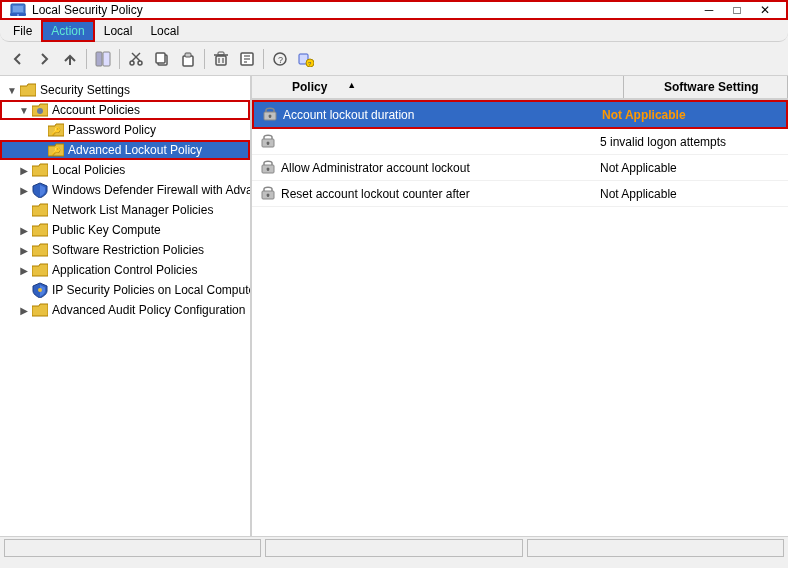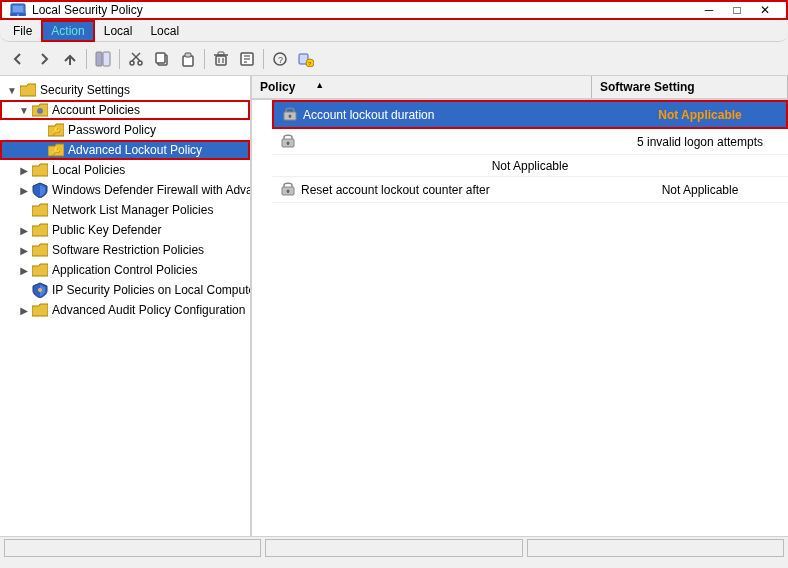--- a/index.html
+++ b/index.html
@@ -131,47 +131,46 @@
       background: #f0f0f0;
       border-bottom: 2px solid #d0d0d0;
       font-weight: 600;
       font-size: 12px;
       padding: 0;
     }
     .col-header {
       padding: 4px 8px;
       border-right: 1px solid #bbb;
       cursor: pointer;
-      display: flex; gap: 20px;
+      display: flex; gap: 20px; margin-left: 32px;
     }
     .col-policy { width: 340px; min-width: 340px; }
     .col-setting { flex: 1; }
 
     .list-body { flex: 1; overflow-y: auto; }
 
     .list-row {
       display: flex;
       align-items: center;
       border-bottom: 1px solid #f0f0f0;
       cursor: pointer;
       min-height: 22px;
-      margin-left: 20px;
     }
     .list-row.selected { background: #316ac5; color: white; border: 2px solid #cc0000; }
     .list-row.selected .cell-setting { color: #ff9900; font-weight: bold; }
 
     .cell {
       padding: 3px 8px;
       white-space: nowrap;
       overflow: hidden;
       text-overflow: ellipsis;
       display: flex; align-items: center; gap: 5px;
     }
     .cell-policy { width: 340px; min-width: 340px; }
-    .cell-setting { flex: 1; justify-content: center; }
+    .cell-setting { flex: 1; }
 
     .row-icon { font-size: 13px; }
 
     
     .indent-1 { padding-left: 16px; }
     .indent-2 { padding-left: 32px; }
 
     
     ::-webkit-scrollbar { width: 16px; height: 16px; }
     ::-webkit-scrollbar-track { background: #f0f0f0; }
@@ -371,21 +370,21 @@
       <span class="tree-label">Network List Manager Policies</span>
     </div>
 
     <div class="tree-item indent-1">
       <div class="tree-expand">▶</div>
       <div class="tree-icon">
         <svg width="16" height="14" viewBox="0 0 16 14">
           <path d="M0,3 L7,3 L8,1 L16,1 L16,13 L0,13 Z" fill="#e8c040" stroke="#b08000" stroke-width="1"></path>
         </svg>
       </div>
-      <span class="tree-label">Public Key Defender</span>
+      <span class="tree-label">Public Key Compute</span>
     </div>
 
     <div class="tree-item indent-1">
       <div class="tree-expand">▶</div>
       <div class="tree-icon">
         <svg width="16" height="14" viewBox="0 0 16 14">
           <path d="M0,3 L7,3 L8,1 L16,1 L16,13 L0,13 Z" fill="#e8c040" stroke="#b08000" stroke-width="1"></path>
         </svg>
       </div>
       <span class="tree-label">Software Restriction Policies</span>
@@ -466,20 +465,31 @@
               <line x1="8" y1="11" x2="8" y2="13" stroke="#666" stroke-width="1.5"></line>
             </svg>
           </span>
         </div>
         <div class="cell cell-setting">
           <span>5 invalid logon attempts</span>
         </div>
       </div>
 
       <div class="list-row">
+        <div class="cell cell-policy">
+          <span class="row-icon">
+            <svg width="16" height="16" viewBox="0 0 16 16">
+              <rect x="2" y="7" width="12" height="8" rx="1" fill="#c0c0c0" stroke="#888" stroke-width="1"></rect>
+              <path d="M4,7 L4,5 C4,2.5 12,2.5 12,5 L12,7" fill="none" stroke="#888" stroke-width="1.5"></path>
+              <circle cx="8" cy="11" r="1.5" fill="#666"></circle>
+              <line x1="8" y1="11" x2="8" y2="13" stroke="#666" stroke-width="1.5"></line>
+            </svg>
+          </span>
+          <span>Allow Administrator account lockout</span>
+        </div>
         <div class="cell cell-setting">
           <span>Not Applicable</span>
         </div>
       </div>
 
       <div class="list-row">
         <div class="cell cell-policy">
           <span class="row-icon">
             <svg width="16" height="16" viewBox="0 0 16 16">
               <rect x="2" y="7" width="12" height="8" rx="1" fill="#c0c0c0" stroke="#888" stroke-width="1"></rect>

